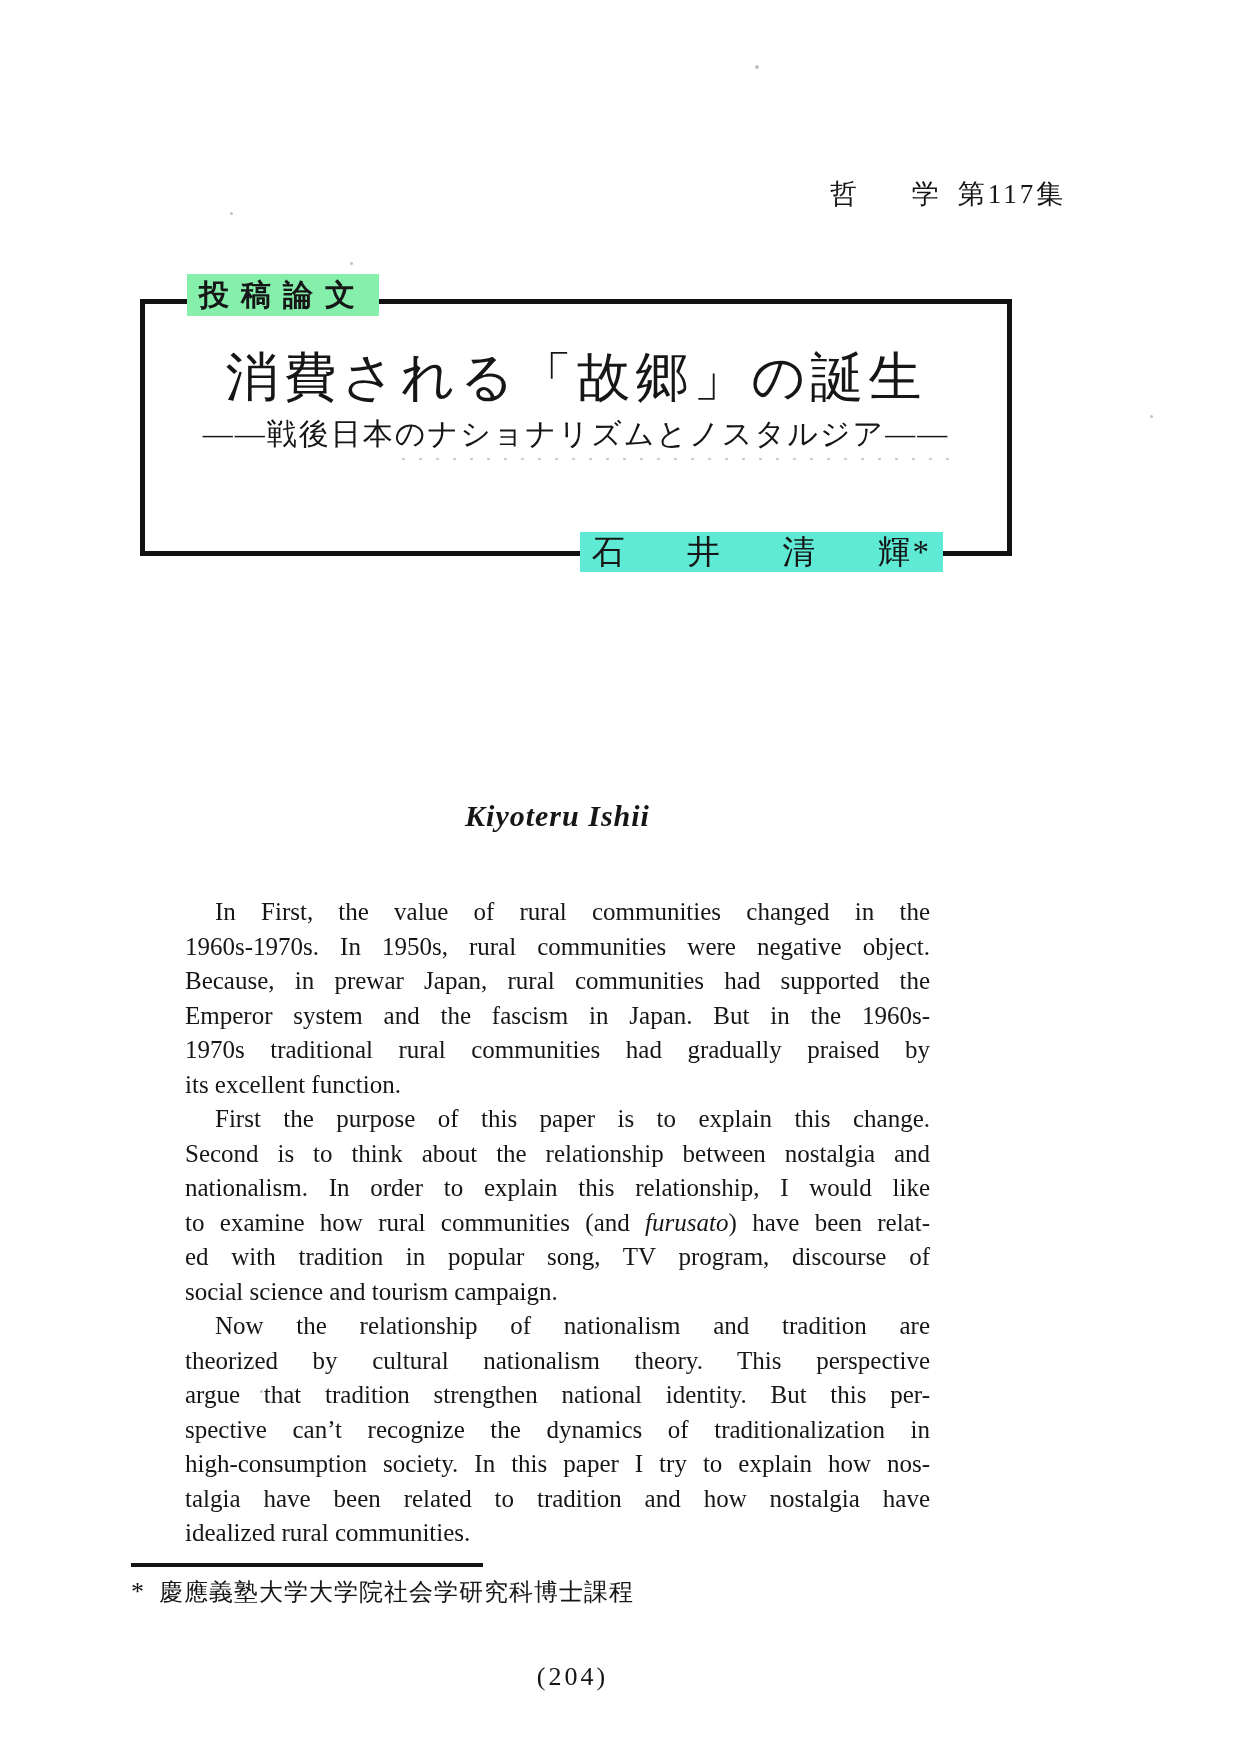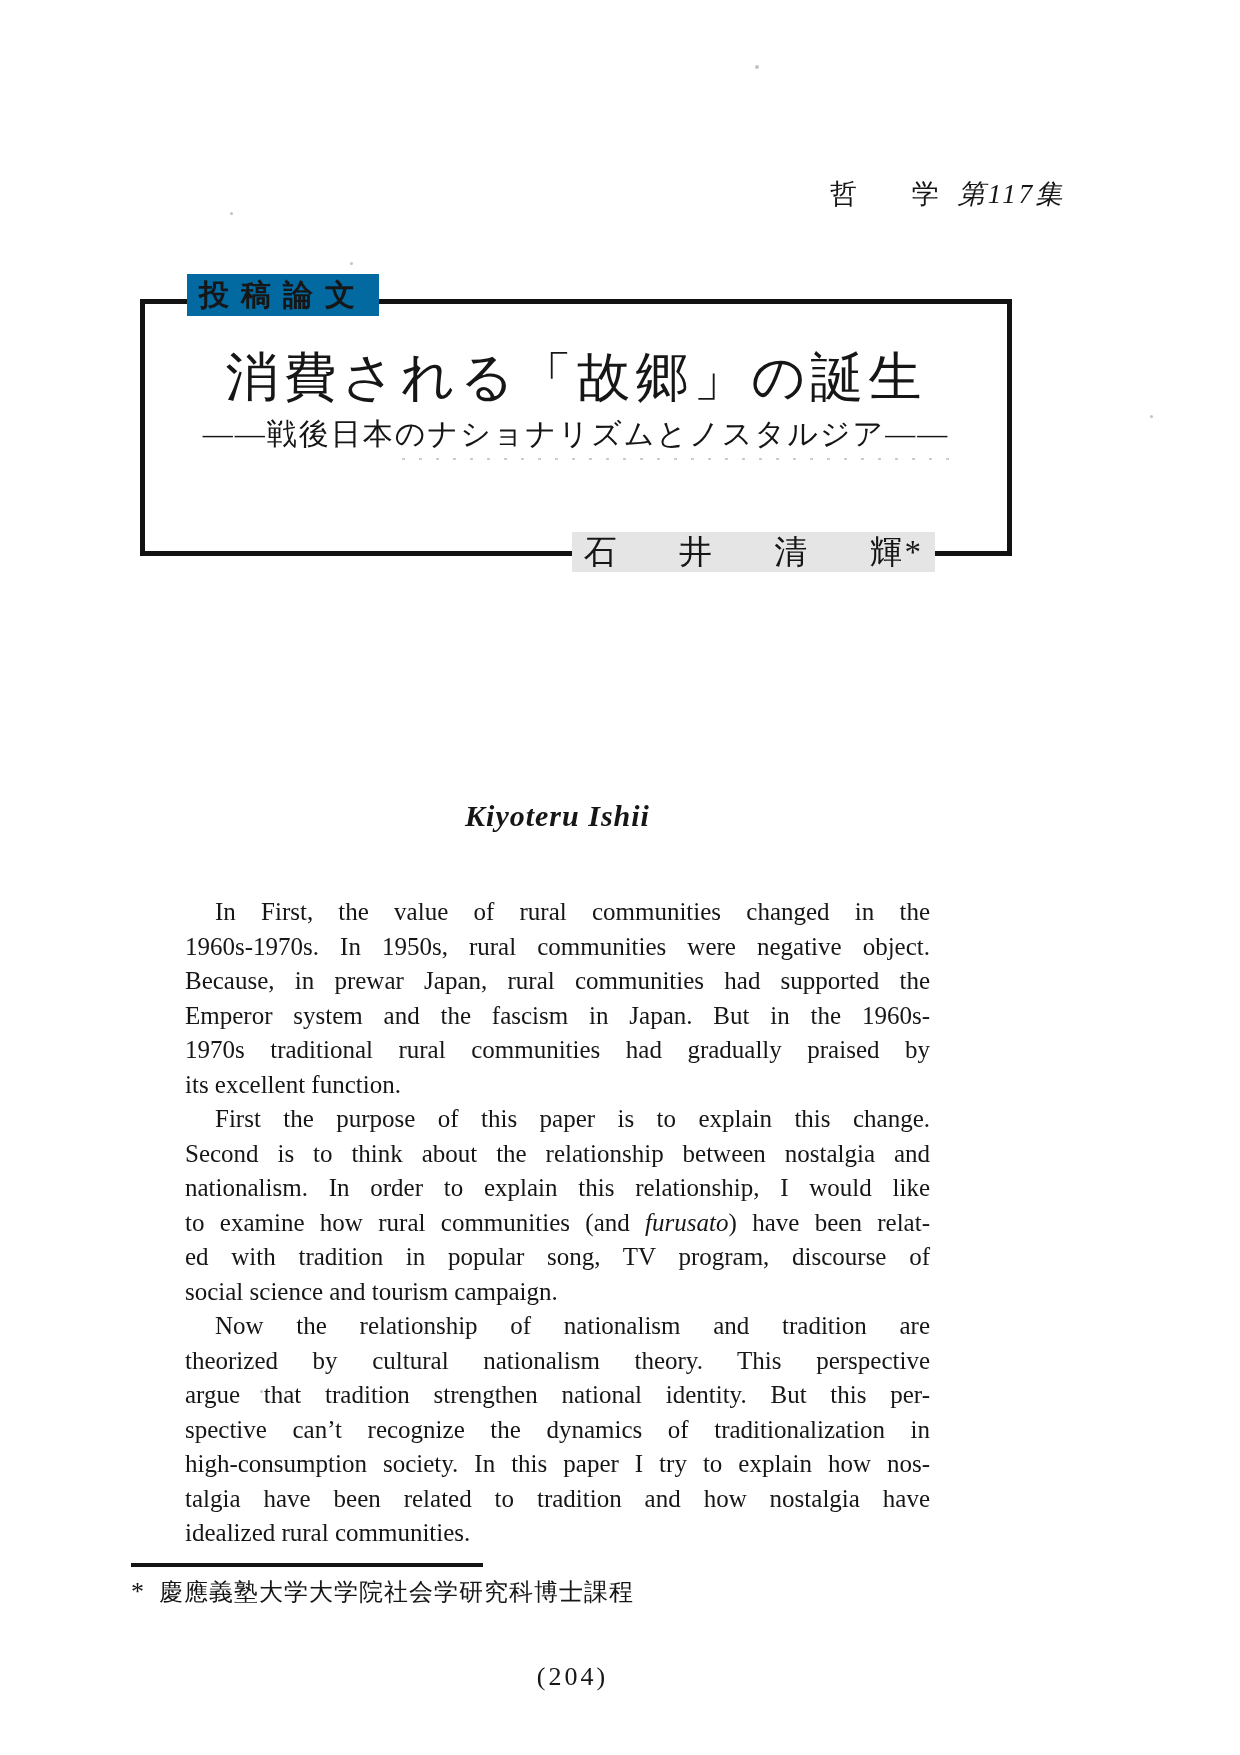--- a/index.html
+++ b/index.html
@@ -5,33 +5,33 @@
   html,body { margin:0; padding:0; background:#ffffff; }
   .page {
     position:relative; width:1240px; height:1755px; background:#ffffff;
     font-family:"Liberation Serif","DejaVu Serif",serif; color:#161616;
     overflow:hidden;
   }
 
   
   .header { position:absolute; top:176px; left:830px; font-size:27px; white-space:nowrap; }
   .header .journal { word-spacing:46px; letter-spacing:1px; margin-right:18px; }
-  .header .issue { letter-spacing:3px;font-style:italic; }
+  .header .issue { letter-spacing:3px; }
 
   
   .title-box { position:absolute; left:140px; top:299px; width:862px; height:247px; border:5px solid #121212; }
   .category {
-    position:absolute; top:-30px; left:42px; background:#0369a1; padding:0 12px;
+    position:absolute; top:-30px; left:42px; background:#86efac; padding:0 12px;
     font-family:"Liberation Sans","DejaVu Sans",sans-serif; font-weight:700;
     font-size:30px; letter-spacing:12px; line-height:42px; white-space:nowrap;
   }
   .jtitle { margin-top:38px; text-align:center; font-size:53px; letter-spacing:5px; white-space:nowrap; }
   .jsubtitle { text-align:center; font-size:30px; letter-spacing:2px; white-space:nowrap; }
   .jauthor {
-    position:absolute; bottom:-21px; right:72px; background:#e5e5e5; padding:0 12px;
+    position:absolute; bottom:-21px; right:64px; background:#5eead4; padding:0 12px;
     font-size:33px; word-spacing:50px; letter-spacing:2px; line-height:40px; white-space:nowrap;
   }
 
   
   .etitle { position:absolute; left:185px; top:666px; width:745px; text-align:center;
             font-size:33px; font-weight:bold; line-height:48px; letter-spacing:0.5px; }
   .eauthor { position:absolute; left:185px; top:799px; width:745px; text-align:center;
              font-size:30px; font-weight:bold; font-style:italic; letter-spacing:1px; }
 
   

